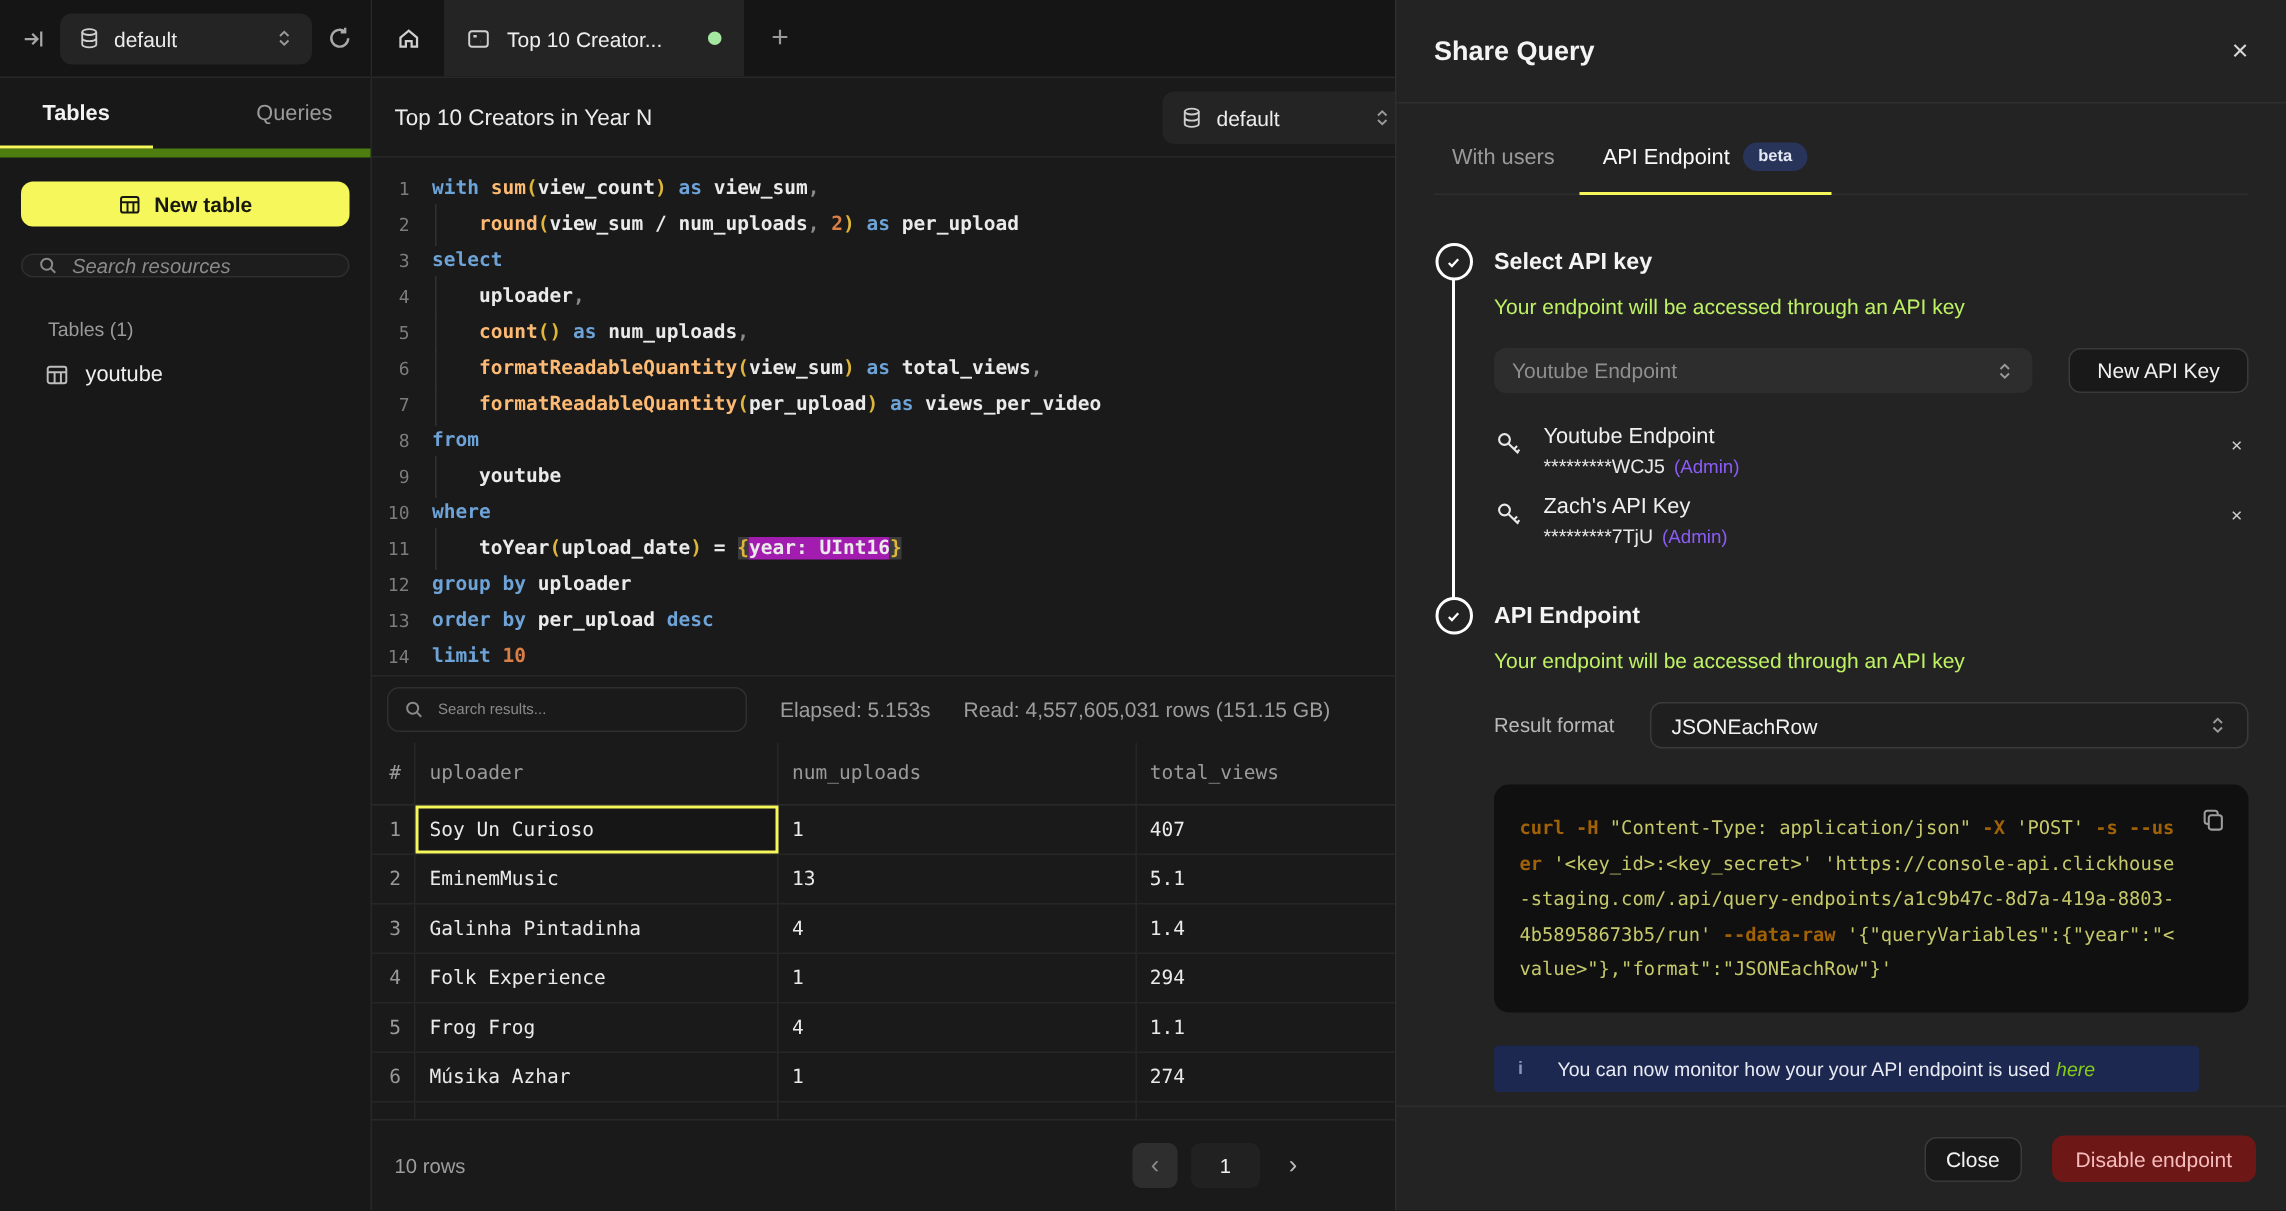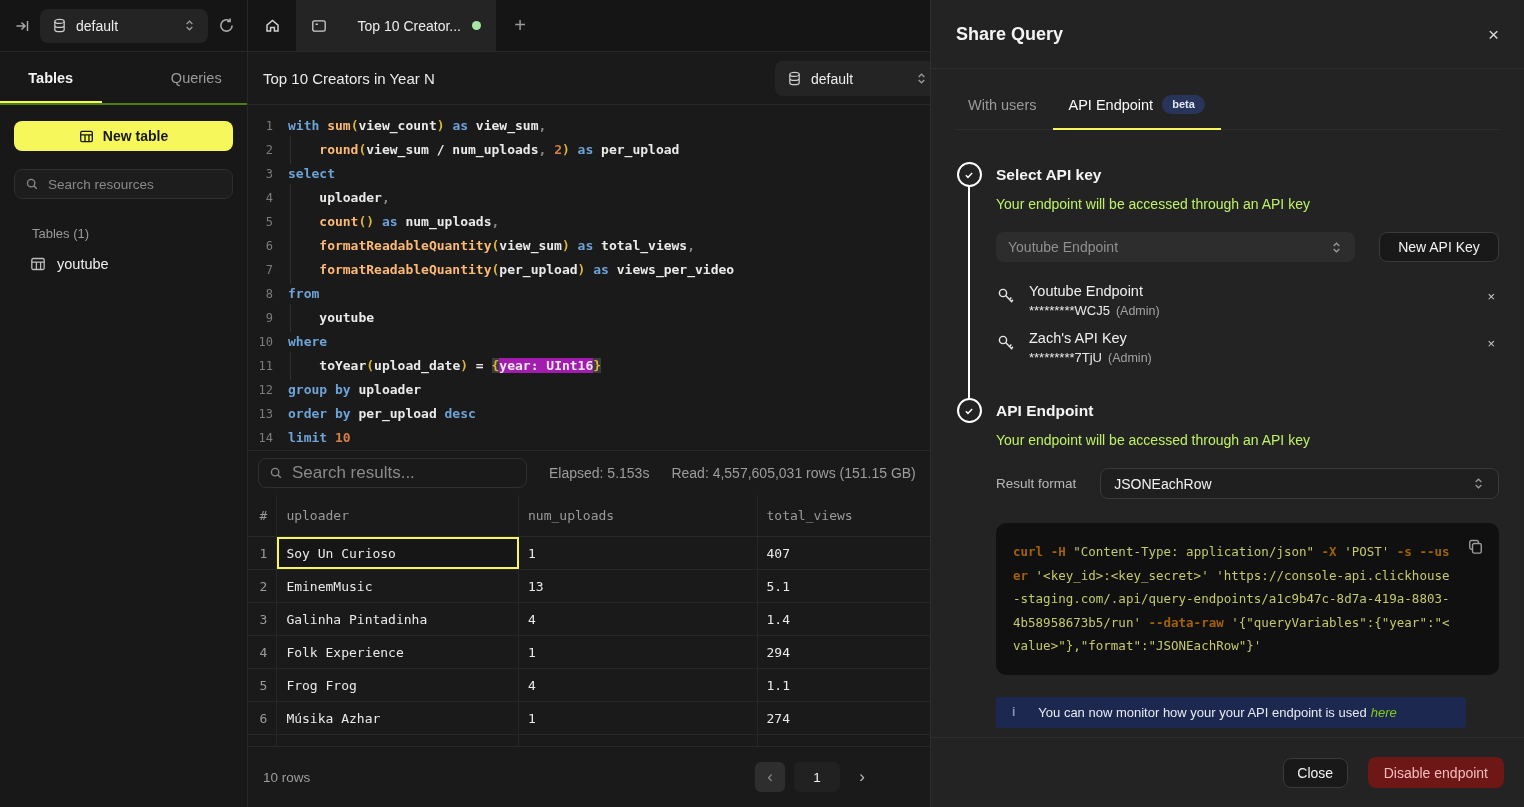--- a/index.html
+++ b/index.html
@@ -6,35 +6,35 @@
   html,body { width:1524px; height:807px; overflow:hidden; }
   body { background:#1a1a1a; font-family:"Liberation Sans",sans-serif; color:#e8e8e8; }
   #app { display:flex; width:1524px; height:807px; }
 
   
   #sidebar { width:248px; background:#181818; border-right:1px solid #282828; display:flex; flex-direction:column; flex-shrink:0; }
   .side-top { height:52px; border-bottom:1px solid #282828; display:flex; align-items:center; padding:0 12px 0 14px; gap:10px; background:#151515; }
   .icon-btn { color:#a8a8a8; display:flex; align-items:center; justify-content:center; cursor:pointer; }
   .db-select { flex:1; height:34px; background:#242424; border-radius:8px; display:flex; align-items:center; gap:9px; padding:0 12px; cursor:pointer; }
   .db-select .lbl { font-size:14px; color:#ececec; flex:1; }
-  .side-tabs { height:53px; border-bottom:2px solid #4d7c0f; display:flex;gap:44px; }
+  .side-tabs { height:53px; border-bottom:6px solid #4d7c0f; display:flex;gap:44px; }
   .side-tab { flex:1; display:flex; align-items:center; justify-content:center; font-size:14.5px; color:#9a9a9a; cursor:pointer; position:relative; }
   .side-tab.active { color:#f2f2f2; font-weight:700; }
   .side-tab.active::after { content:''; position:absolute; left:0; right:0; bottom:0; height:2.5px; background:#f6f75b; }
   .new-table-btn { margin:16px 14px 0; height:30px; background:#f6f75b; border-radius:8px; color:#17180f; display:flex; align-items:center; justify-content:center; gap:9px; font-size:14px; font-weight:600; cursor:pointer; }
-  .search-box { margin:18px 14px 0; height:30px; background:#1d1d1d; border:1px solid #2e2e2e; border-radius:8px; display:flex; align-items:center; gap:9px; padding:0 10px; color:#8a8a8a; font-size:13.5px; cursor:text; }
+  .search-box { margin:18px 14px 0; height:16px; background:#1d1d1d; border:1px solid #2e2e2e; border-radius:8px; display:flex; align-items:center; gap:9px; padding:0 10px; color:#8a8a8a; font-size:13.5px; cursor:text;font-style:italic; }
   .tables-label { margin:27px 0 0 32px; color:#9a9a9a; font-size:13px; }
   .table-item { margin:15px 0 0 30px; display:flex; align-items:center; gap:11px; color:#f0f0f0; font-size:14.5px; cursor:pointer; }
   .table-item svg { color:#bdbdbd; }
 
   
   #main { width:682px; display:flex; flex-direction:column; flex-shrink:0; background:#1a1a1a; overflow:hidden; }
   .main-top { height:52px; background:#151515; border-bottom:1px solid #282828; display:flex; align-items:stretch; }
   .home-btn { width:48px; display:flex; align-items:center; justify-content:center; color:#cfcfcf; cursor:pointer; }
-  .tab-active { width:200px; background:#242424; display:flex; align-items:center; gap:11px; padding:0 15px; cursor:pointer;text-align:right; }
+  .tab-active { width:200px; background:#242424; display:flex; align-items:center; gap:11px; padding:0 15px; cursor:pointer; }
   .tab-active .t-title { font-size:14px; color:#ededed; flex:1; white-space:nowrap; overflow:hidden; }
   .run-dot { width:9px; height:9px; border-radius:50%; background:#a5e7a0; flex-shrink:0; }
   .tab-plus { width:48px; display:flex; align-items:center; justify-content:center; color:#9a9a9a; font-size:20px; cursor:pointer; }
 
   .query-head { height:53px; border-bottom:1px solid #282828; display:flex; align-items:center; padding-left:15px; position:relative; flex-shrink:0; }
   .query-title { font-size:15px; color:#ececec; }
   .qh-select { position:absolute; right:-10px; top:9px; width:165px; height:35px; background:#242424; border-radius:8px; display:flex; align-items:center; gap:9px; padding:0 12px; cursor:pointer; }
   .qh-select .lbl { font-size:14px; color:#ececec; flex:1; }
 
   
@@ -43,21 +43,21 @@
   .code-line .ln { width:40px; text-align:right; padding-right:15px; color:#7c7c7c; font-weight:400; font-size:12px; flex-shrink:0; }
   .code-line .lc { white-space:pre; position:relative; }
   .code-line.ind .lc::before { content:''; position:absolute; left:2px; top:-2px; height:28px; width:1px; background:#303030; }
   .lc .k { color:#6ea3d8; } .lc .f { color:#fdba74; } .lc .p { color:#dfb63a; }
   .lc .t { color:#eaeaea; } .lc .c { color:#8a8a8a; } .lc .n { color:#d97e45; }
   .lc .vb { color:#dfb63a; background:#3b3b3b; }
   .lc .vt { color:#eaeaea; background:#a21caf; }
 
   
   .res-toolbar { height:45px; border-top:1px solid #282828; display:flex; align-items:center; padding:0 10px; gap:22px; flex-shrink:0; }
-  .res-search { width:269px; height:30px; border:1px solid #2f2f2f; border-radius:8px; display:flex; align-items:center; gap:9px; padding:0 10px; color:#8a8a8a; font-size:17px; cursor:text; }
+  .res-search { width:240px; height:30px; border:1px solid #2f2f2f; border-radius:8px; display:flex; align-items:center; gap:9px; padding:0 10px; color:#8a8a8a; font-size:10px; cursor:text; }
   .res-stat { color:#9d9d9d; font-size:14px; white-space:nowrap; }
 
   
   #rtable { flex:1; overflow:hidden; display:flex; flex-direction:column; }
   .rt-row { display:flex; flex-shrink:0; font-family:"DejaVu Sans Mono",monospace; font-size:13px; }
   .rt-head { height:42px; border-bottom:1px solid #2a2a2a; color:#9a9a9a; }
   .rt-body-row { height:33px; border-bottom:1px solid #262626; color:#eaeaea; }
   .rt-cell { display:flex; align-items:center; padding-left:9px; border-right:1px solid #262626; overflow:hidden; white-space:nowrap; }
   .cell-n { width:35px; justify-content:flex-end; padding:0 9px 0 0; color:#9a9a9a; }
   .cell-up { width:309px; }
@@ -96,21 +96,21 @@
   .key-select { flex:1; height:30px; background:#2d2d2d; border-radius:8px; display:flex; align-items:center; padding:0 12px; cursor:pointer; }
   .key-select .lbl { color:#8f8f8f; font-size:14px; flex:1; }
   .btn { height:30px; border-radius:8px; display:flex; align-items:center; justify-content:center; font-size:14px; cursor:pointer; }
   .btn-outline { background:#191919; border:1px solid #3a3a3a; color:#f2f2f2; }
   .new-key-btn { width:120px; flex-shrink:0; }
   .key-list { margin-top:16px; }
   .key-row { display:flex; gap:13px; padding:4px 0; align-items:flex-start; }
   .key-row svg { color:#e8e8e8; margin-top:4px; }
   .key-name { font-size:14.5px; color:#f0f0f0; line-height:19px; }
   .key-sub { font-size:13px; color:#eaeaea; line-height:19px; }
-  .key-sub .role { color:#a3a3a3; font-size:12.5px; margin-left:6px; }
+  .key-sub .role { color:#8b5cf6; font-size:12.5px; margin-left:6px; }
   .key-x { margin-left:auto; color:#cfcfcf; font-size:13px; cursor:pointer; padding:8px 4px 0 0; line-height:1; }
 
   .fmt-row { margin-top:18px; display:flex; align-items:center; gap:24px; }
   .fmt-label { color:#b9b9b9; font-size:13.5px; white-space:nowrap; }
   .fmt-select { flex:1; height:31px; background:#1f1f1f; border:1px solid #3a3a3a; border-radius:8px; display:flex; align-items:center; padding:0 13px; cursor:pointer; }
   .fmt-select .lbl { color:#f2f2f2; font-size:14px; flex:1; }
 
   .code-block { margin-top:24px; background:#101010; border-radius:10px; padding:17px 44px 17px 17px; position:relative; font-family:"DejaVu Sans Mono",monospace; font-size:12.5px; line-height:23.5px; word-break:break-all; }
   .code-block .cmd { color:#a16207; font-weight:700; }
   .code-block .str { color:#c6c96a; }

